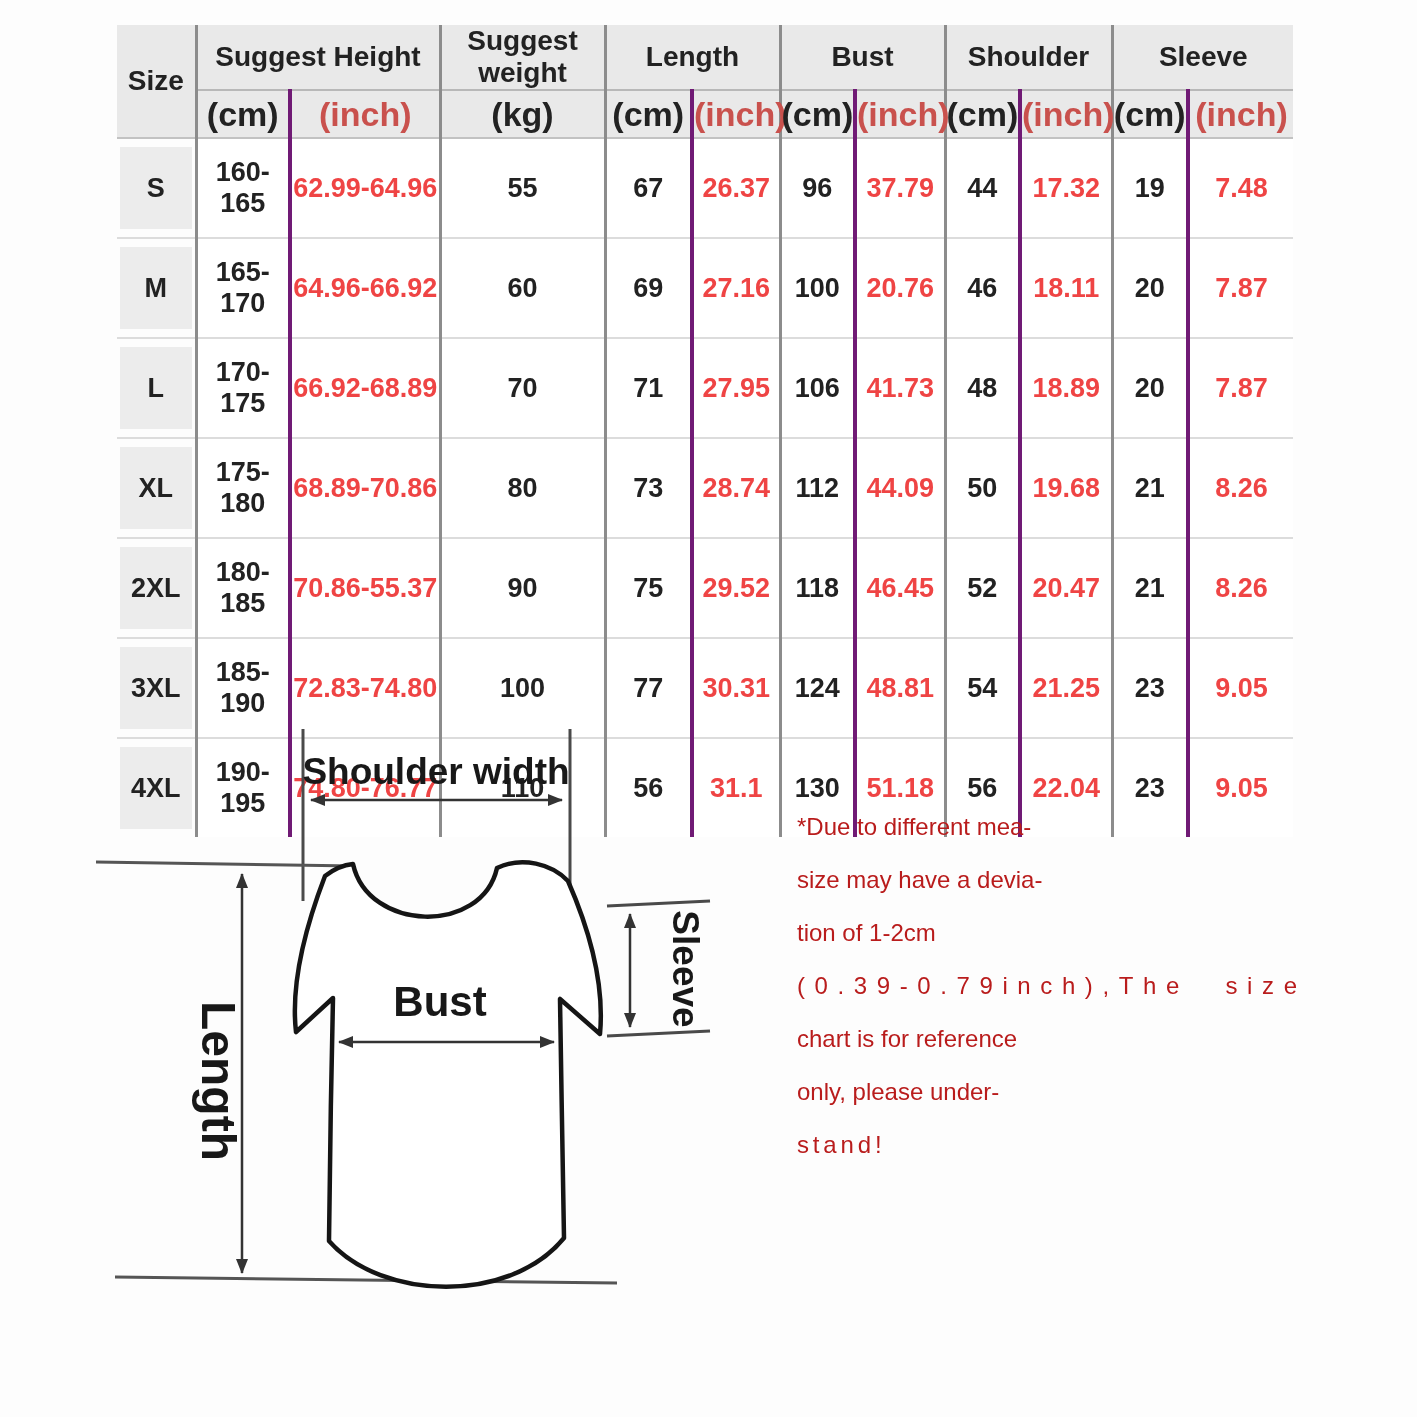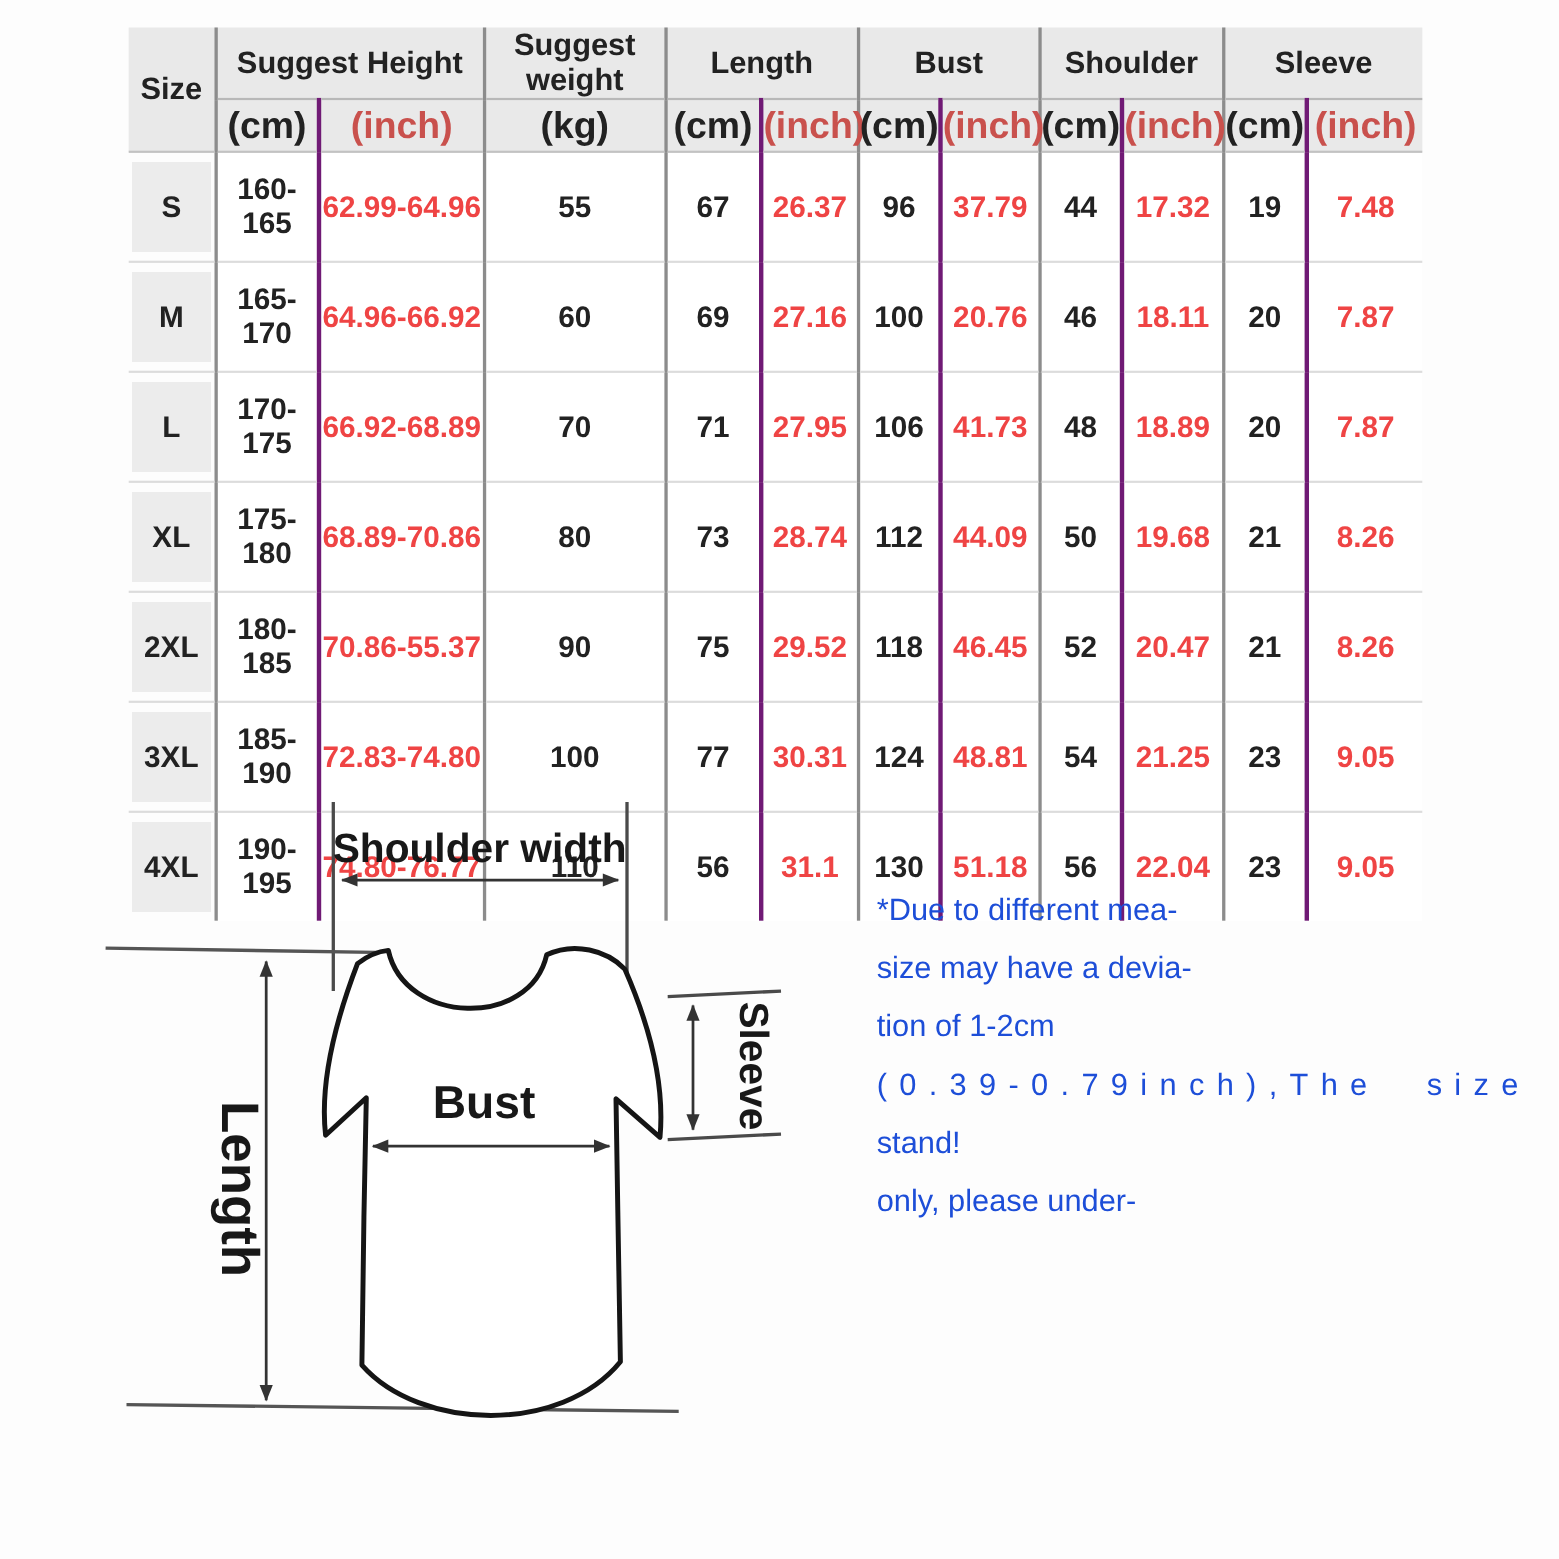--- a/index.html
+++ b/index.html
@@ -24,22 +24,22 @@
   .size-table .sb{border-left:4px solid #701a75;}
   .size-table .red{color:#ef4444;}
   .size-table thead .red{color:#c9514d;}
 
   
   .diagram{position:absolute;left:90px;top:726px;width:660px;height:600px;}
   .diagram svg{display:block;width:100%;height:100%;}
   .diagram text{font-family:"Liberation Sans","DejaVu Sans",sans-serif;fill:#181818;}
 
   
-  .disclaimer{position:absolute;left:797px;top:800px;width:452px;color:#1d4ed8;
-              font-size:28px;line-height:53px;font-weight:400;}
+  .disclaimer{position:absolute;left:797px;top:800px;width:452px;color:#b91c1c;
+              font-size:24px;line-height:53px;font-weight:400;}
   .disclaimer .line{white-space:nowrap;}
   .disclaimer .line:nth-child(4){letter-spacing:0.40em;word-spacing:0.85em;}
   .disclaimer .line:nth-child(7){letter-spacing:0.16em;word-spacing:0.35em;}
 </style>
 </head>
 <body>
 
 <div class="stage">
 
   <table class="size-table">
@@ -225,17 +225,18 @@
       <line x1="540" y1="188" x2="540" y2="301" stroke="#333" stroke-width="2.5" marker-start="url(#ah)" marker-end="url(#ah)"></line>
       <text x="583" y="243" font-size="37" font-weight="600" text-anchor="middle" transform="rotate(90 583 243)">Sleeve</text>
     </svg>
   </div>
 
   <div class="disclaimer" id="disclaimer">
       <div class="line">*Due to different mea-</div>
       <div class="line">size may have a devia-</div>
       <div class="line">tion of 1-2cm</div>
       <div class="line">(0.39-0.79inch),The size</div>
+      <div class="line">chart is for reference</div>
+      <div class="line">only, please under-</div>
       <div class="line">stand!</div>
-      <div class="line">only, please under-</div>
     </div>
 
 </div>
 
 </body></html>

